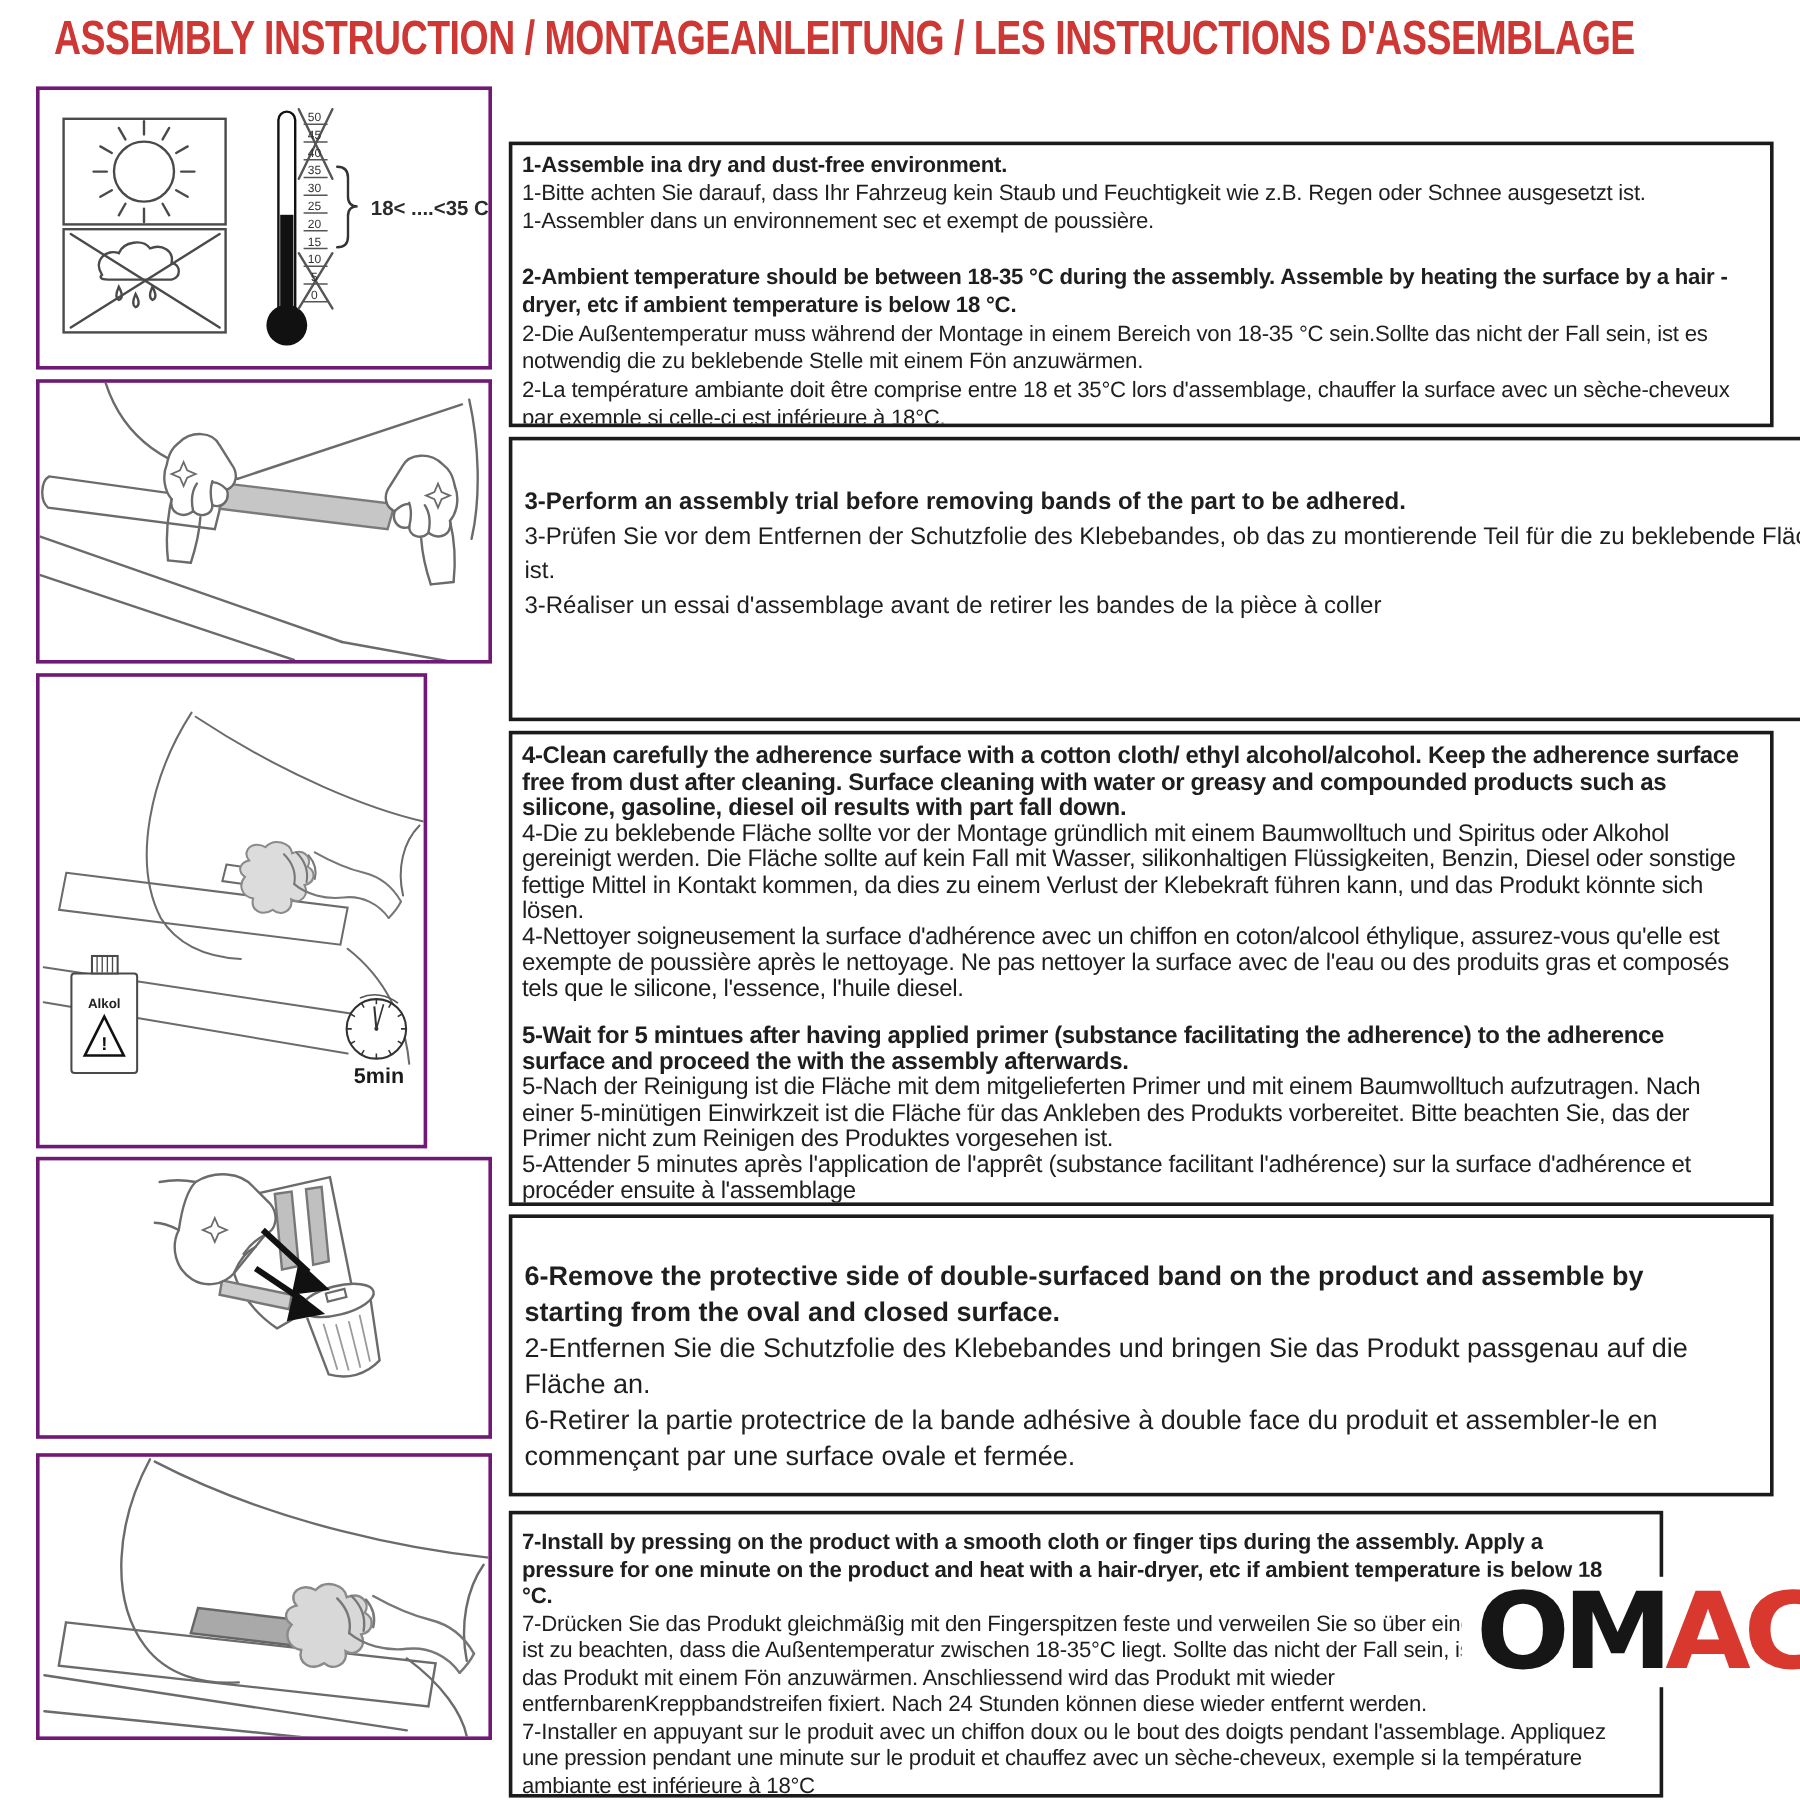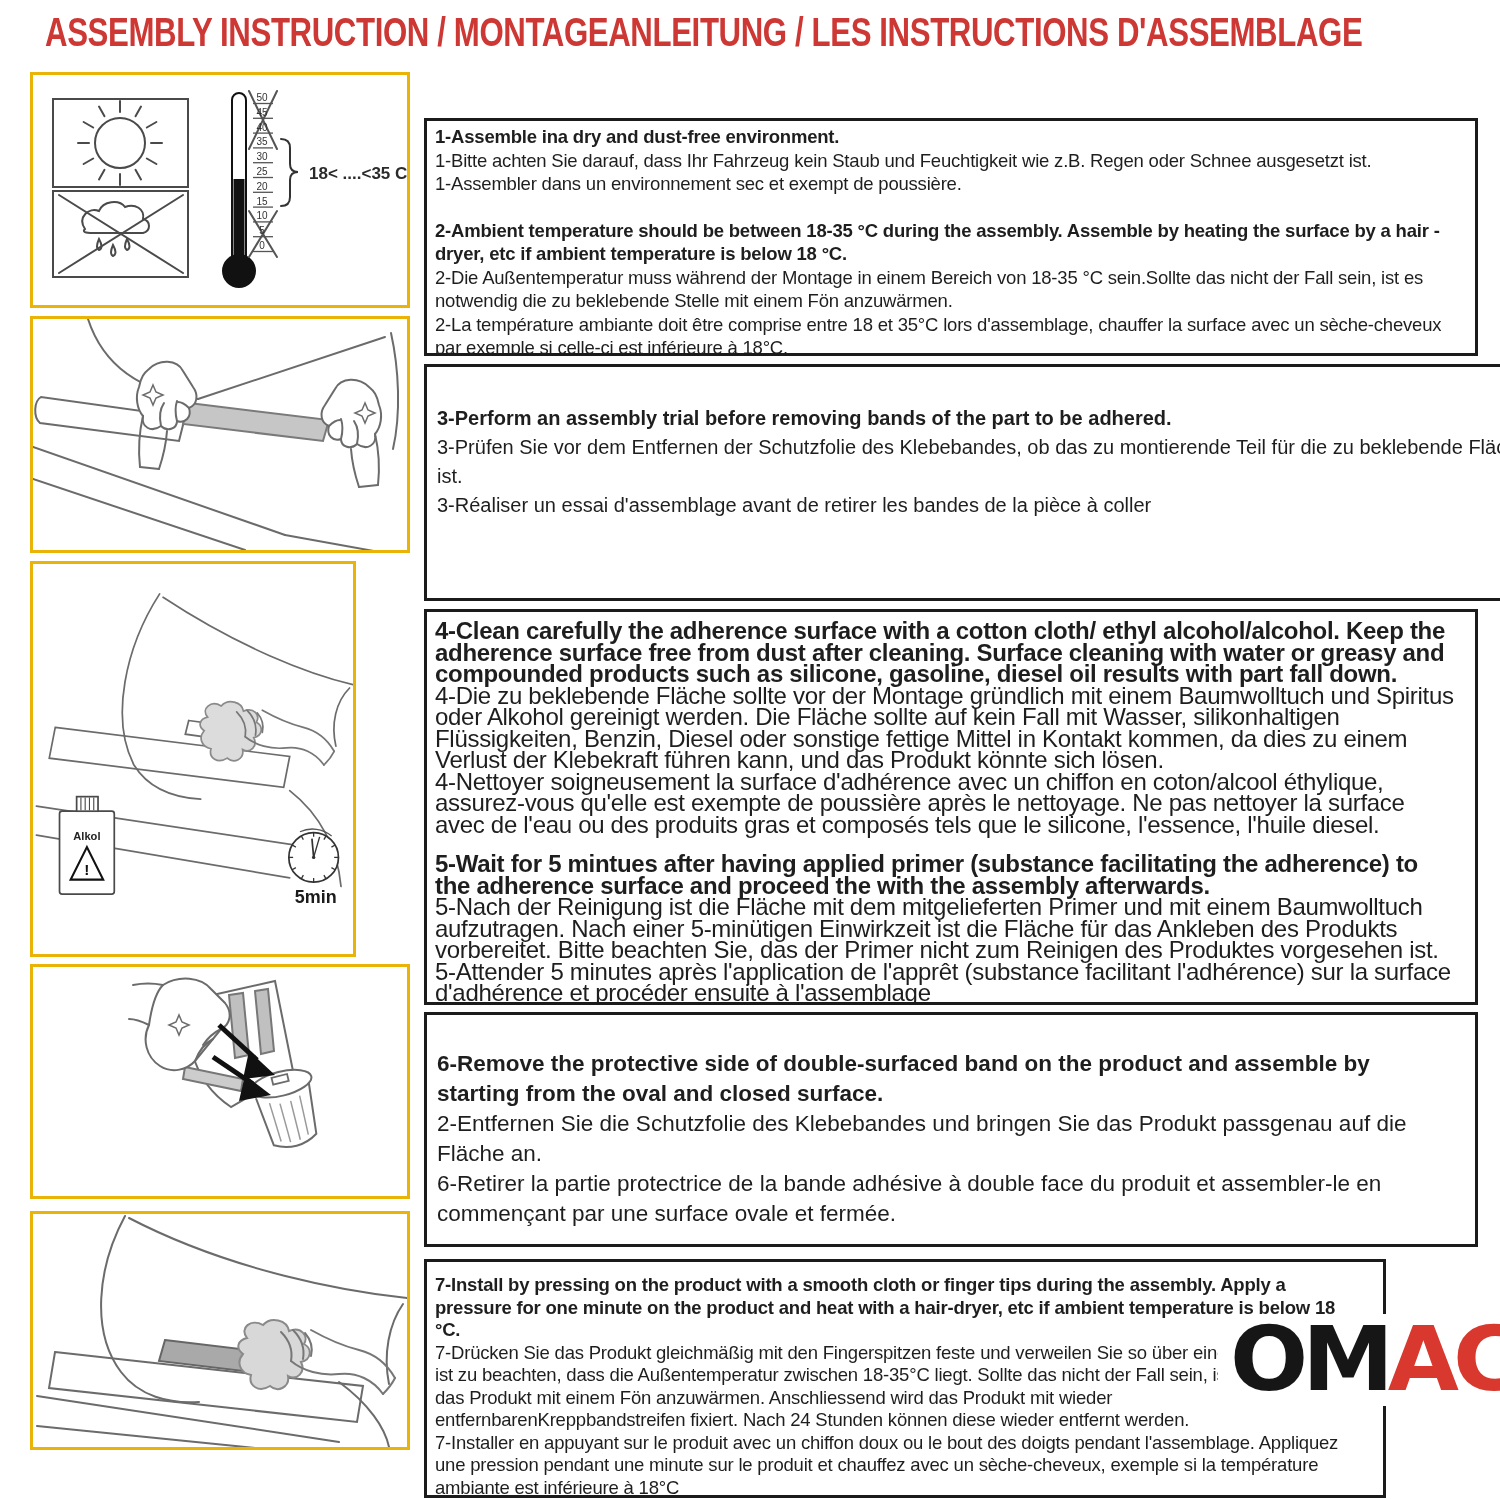--- a/index.html
+++ b/index.html
@@ -1,26 +1,26 @@
 <!DOCTYPE html>
 <html><head>
 <meta charset="utf-8">
 <style>
   html,body{margin:0;padding:0;background:#ffffff;}
   body{width:1500px;height:1500px;position:relative;font-family:"Liberation Sans",sans-serif;color:#1e1e1e;overflow:hidden;}
   .title{position:absolute;left:45px;top:10px;font-size:40px;font-weight:bold;color:#cd3734;white-space:nowrap;letter-spacing:-0.5px;transform:scaleX(0.78);transform-origin:left top;}
-  .ibox{position:absolute;border:3px solid #eab308;background:#fff;box-sizing:border-box;}
+  .ibox{position:absolute;border:3px solid #701a75;background:#fff;box-sizing:border-box;}
   .tbox{position:absolute;border:3px solid #1b1b1b;background:#fff;box-sizing:border-box;padding:4px 18px 0 8px;overflow:hidden;margin-top:48px;}
   .tbox p{margin:0;}
   .b{font-weight:bold;}
   #t1{left:424px;top:70px;width:1054px;height:238px;font-size:18.5px;line-height:23.5px;letter-spacing:-0.2px;}
   #i1{left:30px;top:72px;width:380px;height:236px;}
   #t2{left:424px;top:316px;width:1242px;height:237px;font-size:20px;line-height:29px;padding-top:37px;padding-left:10px;}
   #i2{left:30px;top:316px;width:380px;height:237px;}
-  #t3{left:424px;top:561px;width:1054px;height:396px;font-size:24px;line-height:21.5px;padding-top:8px;letter-spacing:-0.3px;}
+  #t3{left:424px;top:561px;width:1054px;height:396px;font-size:20px;line-height:21.5px;padding-top:8px;letter-spacing:-0.3px;}
   #i3{left:30px;top:561px;width:326px;height:396px;}
   #t4{left:424px;top:964px;width:1054px;height:235px;font-size:22.5px;line-height:30px;padding-top:34px;padding-left:10px;}
   #i4{left:30px;top:964px;width:380px;height:235px;}
   #t5{left:424px;top:1211px;width:962px;height:239px;font-size:18.5px;line-height:22.5px;padding-top:12px;letter-spacing:-0.2px;}
   #i5{left:30px;top:1211px;width:380px;height:239px;}
   .sp1{height:23px;}
   .sp3{height:18px;}
   .logo{position:absolute;left:1218px;top:1314px;width:282px;height:92px;background:#fff;z-index:5;display:flex;align-items:flex-end;padding-left:12px;box-sizing:border-box;}
   .logo span{font-family:"DejaVu Sans",sans-serif;font-size:92px;font-weight:800;line-height:1;letter-spacing:-6px;transform:scaleY(0.96);}
   .logo .blk{color:#161616;}

